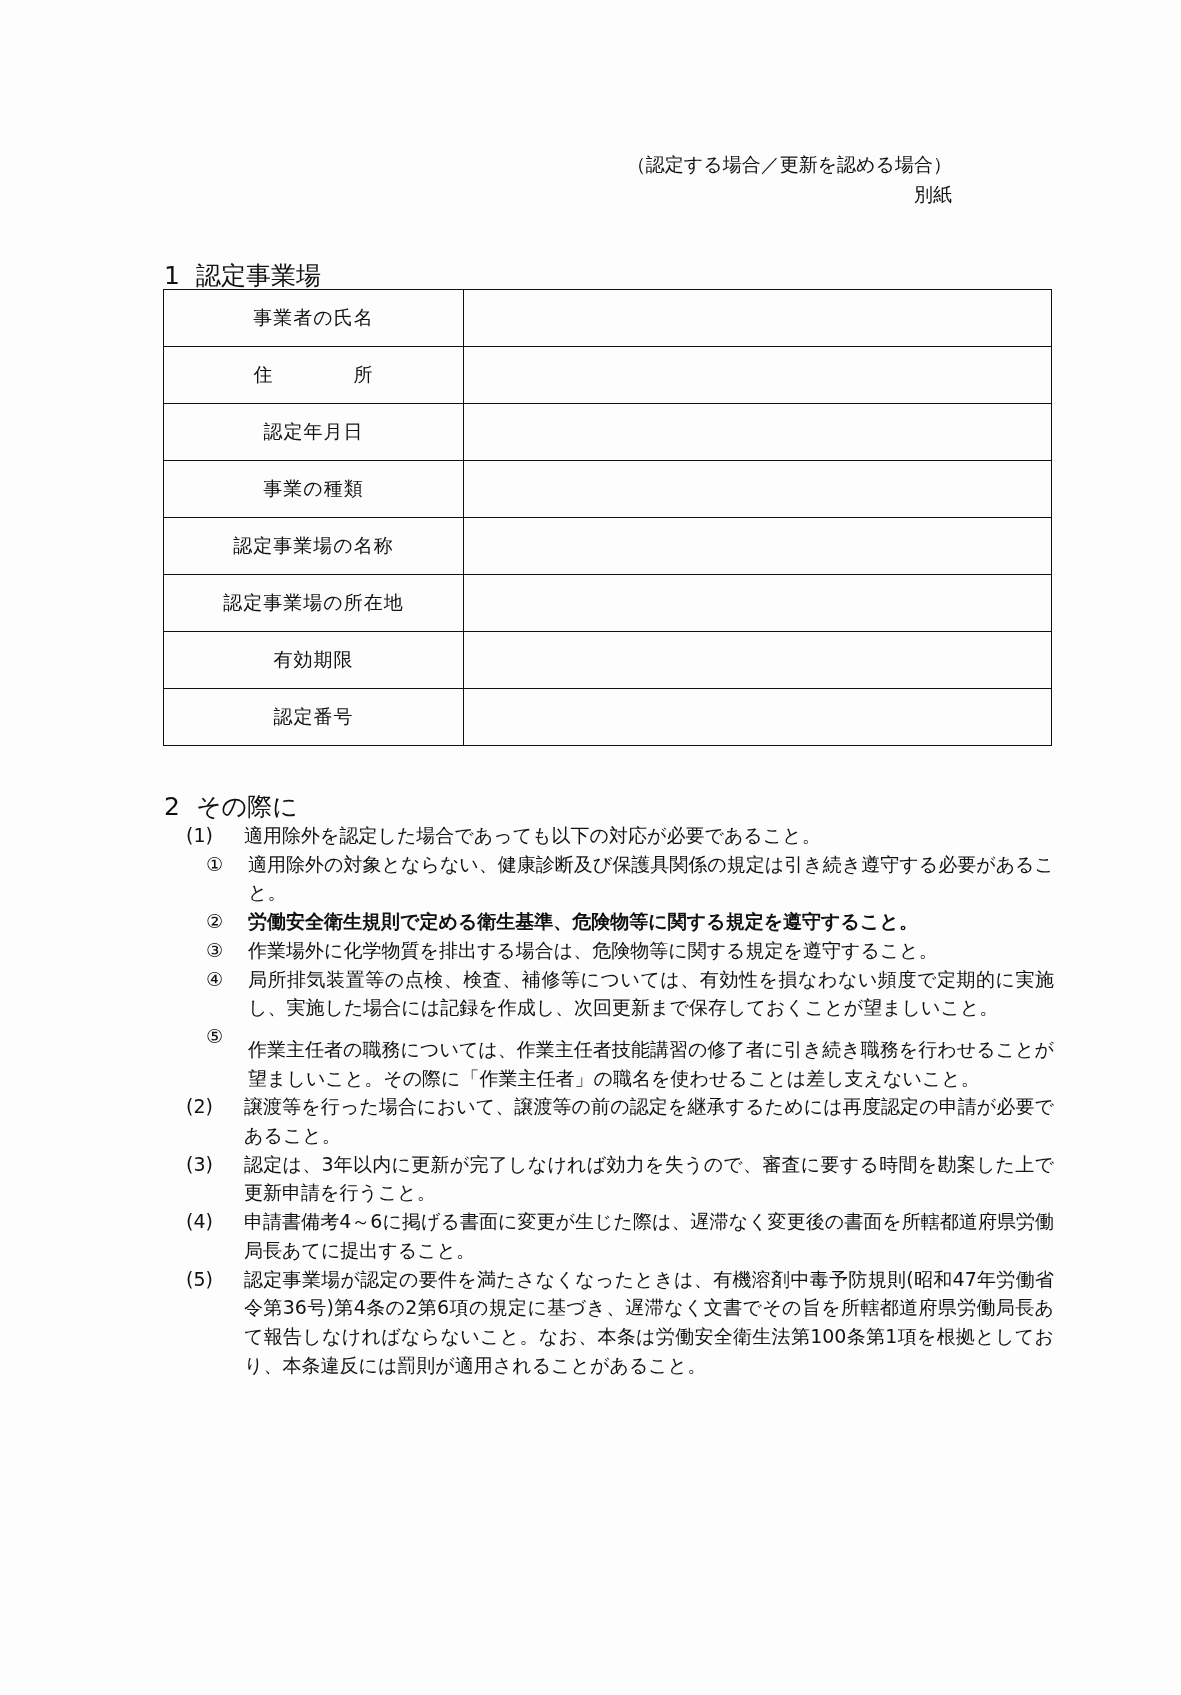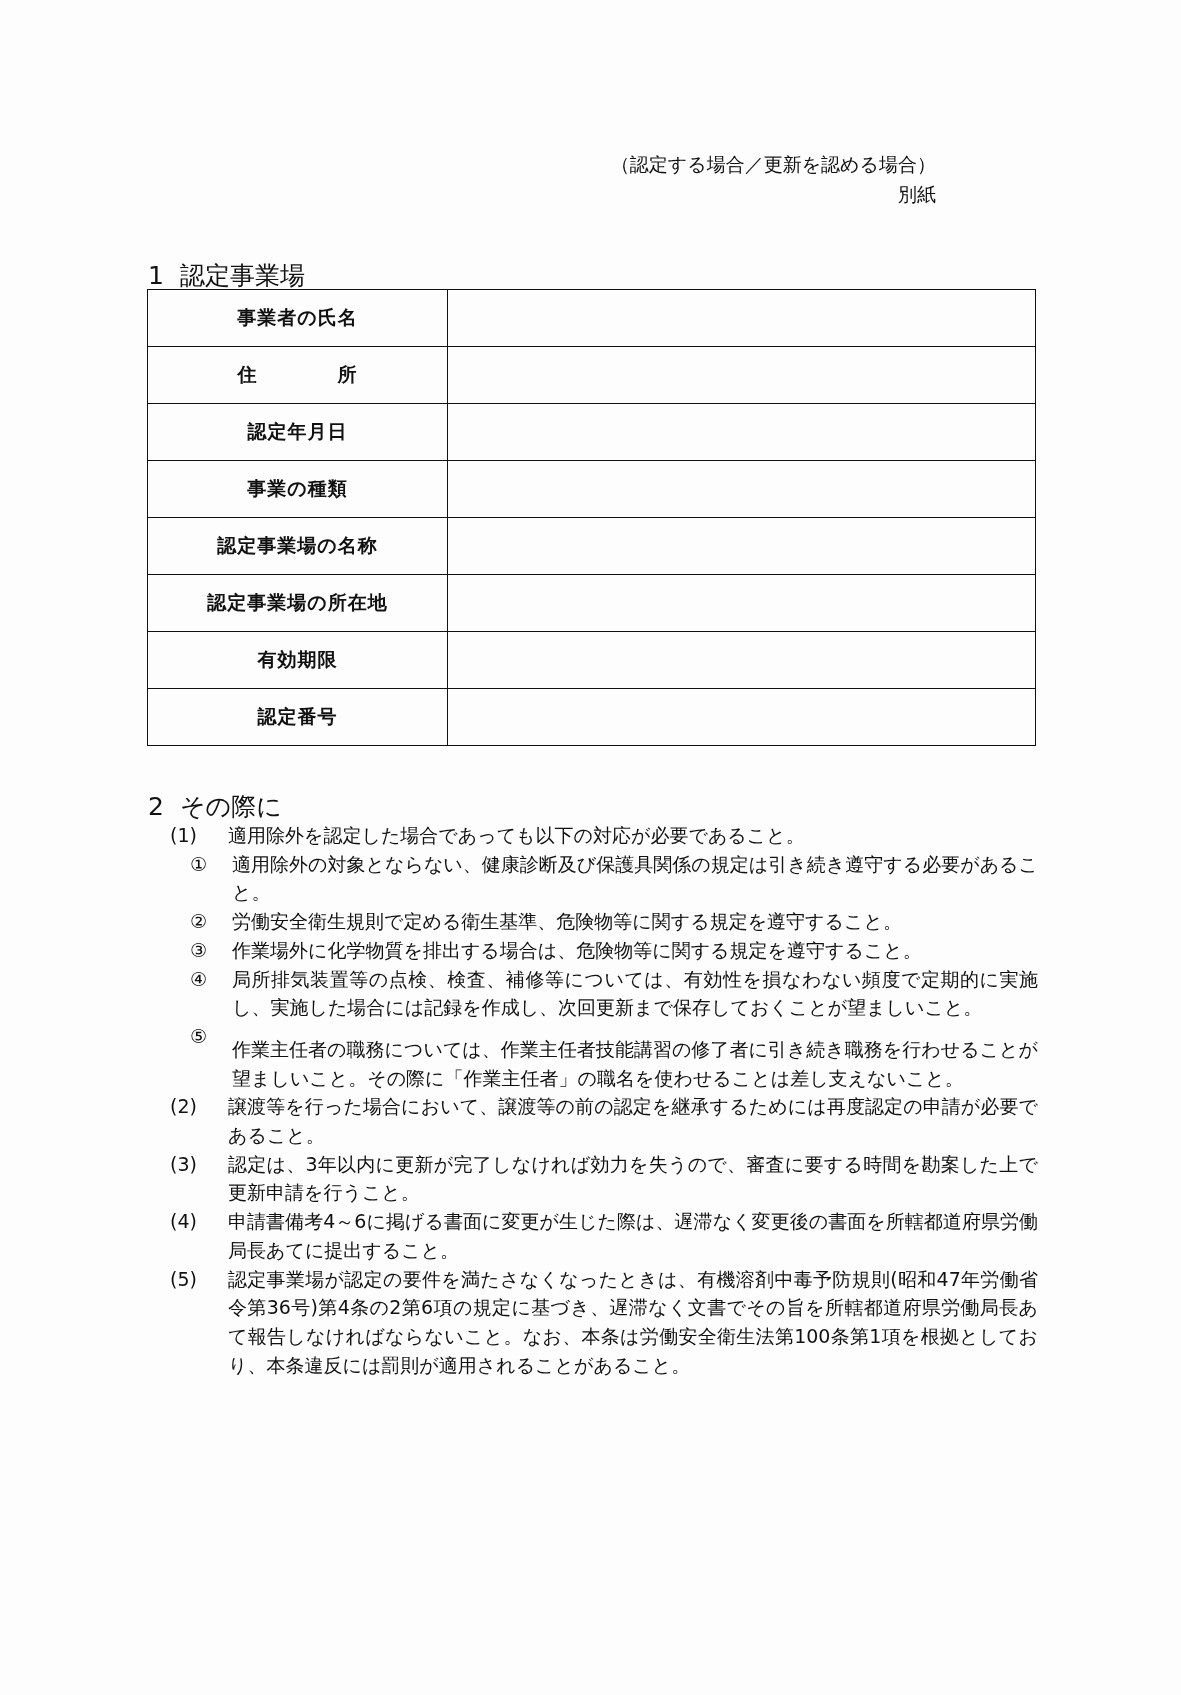--- a/index.html
+++ b/index.html
@@ -1,36 +1,36 @@
 <!DOCTYPE html>
 <html><head>
 <meta charset="utf-8">
 <style>
   html, body { margin: 0; padding: 0; background: #fdfdfd; }
   body {
     width: 1181px; height: 1695px; position: relative; overflow: hidden;
     font-family: "DejaVu Sans", "Liberation Sans", sans-serif;
     color: #111; font-size: 19px;
   }
-  .page { position: absolute; left: 0; top: 0; width: 1083px; height: 1695px; }
+  .page { position: absolute; left: 16px; top: 0; width: 1083px; height: 1695px; }
   .header-right {
     position: absolute; right: 147px; top: 149px; text-align: right;
     line-height: 30px; font-size: 19px;
   }
   .section-title {
     position: absolute; left: 148px; font-size: 25px; line-height: 24px;
   }
   .section-title .num { display: inline-block; width: 32px; }
   table.cert {
     position: absolute; left: 147px; top: 289px; width: 889px;
     border-collapse: collapse; table-layout: fixed;
   }
   table.cert td {
     border: 1.5px solid #111; height: 56px; padding: 0;
-    font-size: 19px; vertical-align: middle; font-weight: bold;
+    font-size: 19px; vertical-align: middle;
   }
   table.cert td.label { width: 299px; text-align: center; letter-spacing: 1px; }
   table.cert td.value { }
   .notes {
     position: absolute; left: 148px; top: 818px; width: 890px;
     font-size: 19px; line-height: 28.7px;
   }
 </style>
 </head>
 <body>
@@ -94,21 +94,21 @@
         <span style="width:58px;flex:0 0 auto;">(1)</span>
         <span>適用除外を認定した場合であっても以下の対応が必要であること。</span>
       </div>
       <div style="padding-left:20px;">
         <div style="display:flex;">
           <span style="width:42px;flex:0 0 auto;">①</span>
           <span style="flex:1;text-align:justify;">適用除外の対象とならない、健康診断及び保護具関係の規定は引き続き遵守する必要があること。</span>
         </div>
         <div style="display:flex;">
           <span style="width:42px;flex:0 0 auto;">②</span>
-          <span style="flex:1;text-align:justify;">労働安全衛生規則で定める衛生基準、危険物等に関する規定を遵守すること。</span>
+          <span style="flex:1;text-align:justify;font-weight:bold;">労働安全衛生規則で定める衛生基準、危険物等に関する規定を遵守すること。</span>
         </div>
         <div style="display:flex;">
           <span style="width:42px;flex:0 0 auto;">③</span>
           <span style="flex:1;text-align:justify;">作業場外に化学物質を排出する場合は、危険物等に関する規定を遵守すること。</span>
         </div>
         <div style="display:flex;">
           <span style="width:42px;flex:0 0 auto;">④</span>
           <span style="flex:1;text-align:justify;">局所排気装置等の点検、検査、補修等については、有効性を損なわない頻度で定期的に実施し、実施した場合には記録を作成し、次回更新まで保存しておくことが望ましいこと。</span>
         </div>
         <div style="display:flex;">

